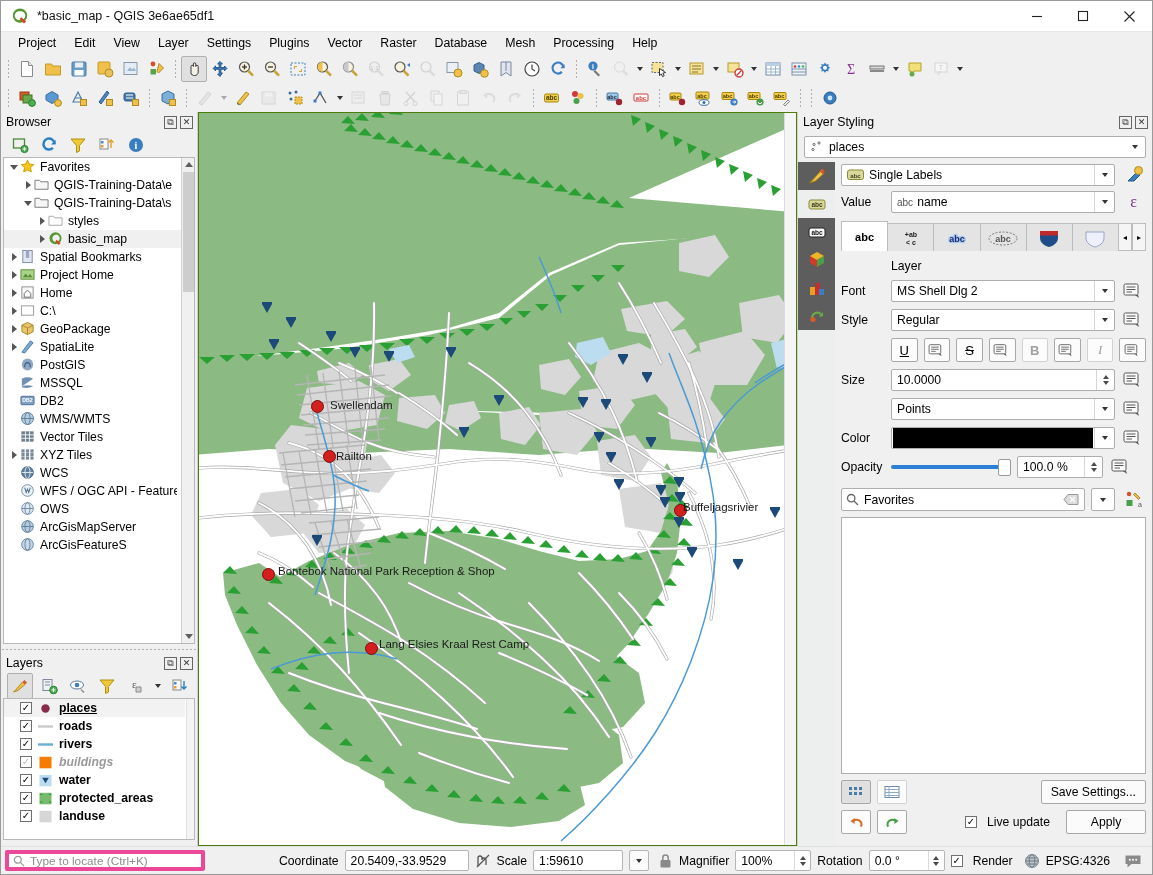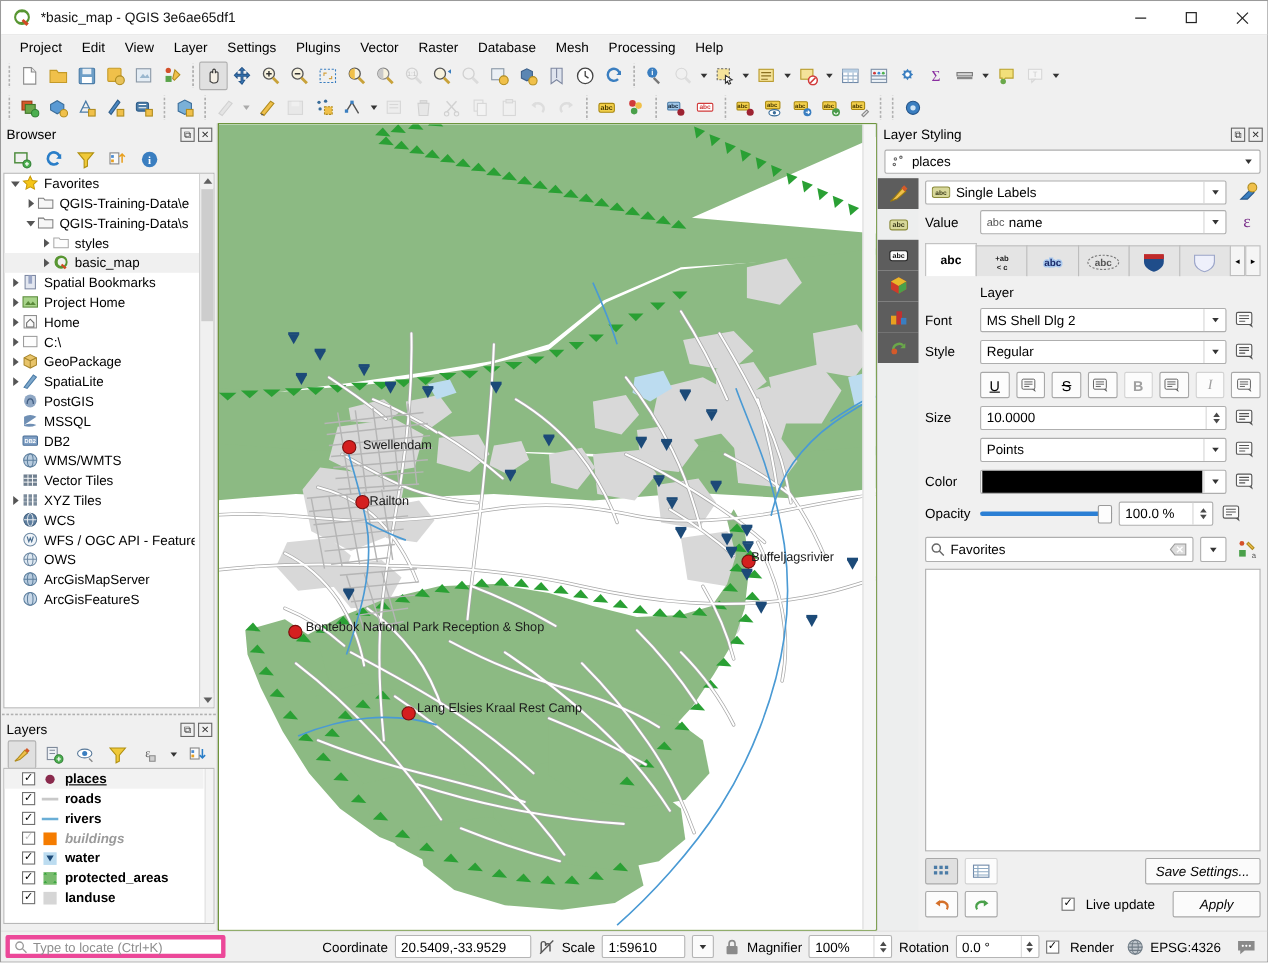--- a/index.html
+++ b/index.html
@@ -247,21 +247,21 @@
   .slider .knob { position: absolute; right: 0; width: 13px; height: 17px; background: #fdfdfd; border: 1px solid #9a9a9a; border-radius: 2px; }
 
   .searchfld {
     height: 23px; border: 1px solid #aeaeae; background: #fff; display: flex; align-items: center;
     padding-left: 4px; font-size: 12.2px; border-radius: 2px; flex: 1 1 auto; min-width: 0;
   }
   .bigbox { flex: 1 1 auto; border: 1px solid #aeaeae; background: #fff; margin-bottom: 6px; min-height: 0; }
   .botrow { display: flex; align-items: center; gap: 6px; margin-bottom: 6px; }
   .btn {
     height: 24px; border: 1px solid #a8a8a8; background: #fbfbfb; border-radius: 2px;
-    display: flex; align-items: center; justify-content: center; padding: 0 9px; font-size: 12.2px; font-style: italic;
+    display: flex; align-items: center; justify-content: center; padding: 0 9px; font-size: 12.2px;
   }
   .chklabel { display: flex; align-items: center; gap: 5px; font-size: 12.2px; }
 
   
   .statusbar {
     height: 28px; min-height: 28px; display: flex; align-items: center;
     background: #f0f0f0; padding: 0 4px; gap: 6px; border-top: 1px solid #e0e0e0;
   }
   .locate {
     width: 200px; height: 21px; border: 4px solid #ec4899; background: #fff;
@@ -2092,21 +2092,21 @@
       <span>20.5409,-33.9529</span>
     </div>
     <div style="display:flex;align-items:center;">
       <svg width="16" height="16" viewBox="0 0 16 16">
           <path d="M3 13 V5 a2 2 0 014 0 v2 a2 2 0 014 0 v5" fill="none" stroke="#555" stroke-width="1.3"></path>
           <line x1="2" y1="14" x2="14" y2="2" stroke="#555" stroke-width="1.2"></line>
         </svg>
     </div>
 
     <div class="sb-label">Scale</div>
-    <div class="sb-fld" style="width:76px;">
+    <div class="sb-fld" style="width:90px;">
       <span>1:59610</span>
     </div>
     <div style="width:20px;height:21px;border:1px solid #b5b5b5;background:#fbfbfb;display:flex;align-items:center;justify-content:center;border-radius:2px;">
         <span class="caret"></span>
       </div>
 
     <div style="display:flex;align-items:center;margin-left:3px;">
       <svg width="15" height="16" viewBox="0 0 15 16">
           <rect x="2.5" y="7" width="10" height="7.5" rx="1" fill="#8a8a8a"></rect>
           <path d="M4.8 7 V4.8 a2.7 2.7 0 015.4 0 V7" fill="none" stroke="#8a8a8a" stroke-width="1.5"></path>

